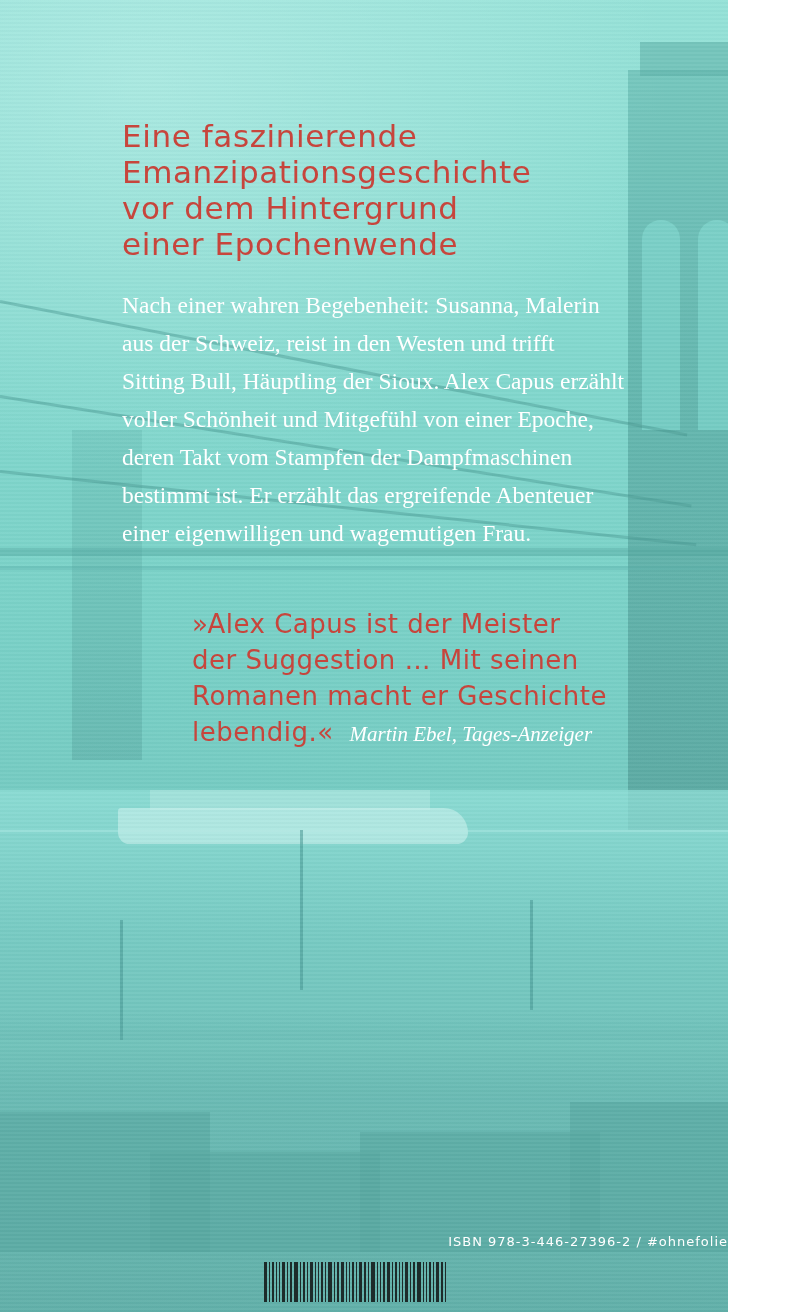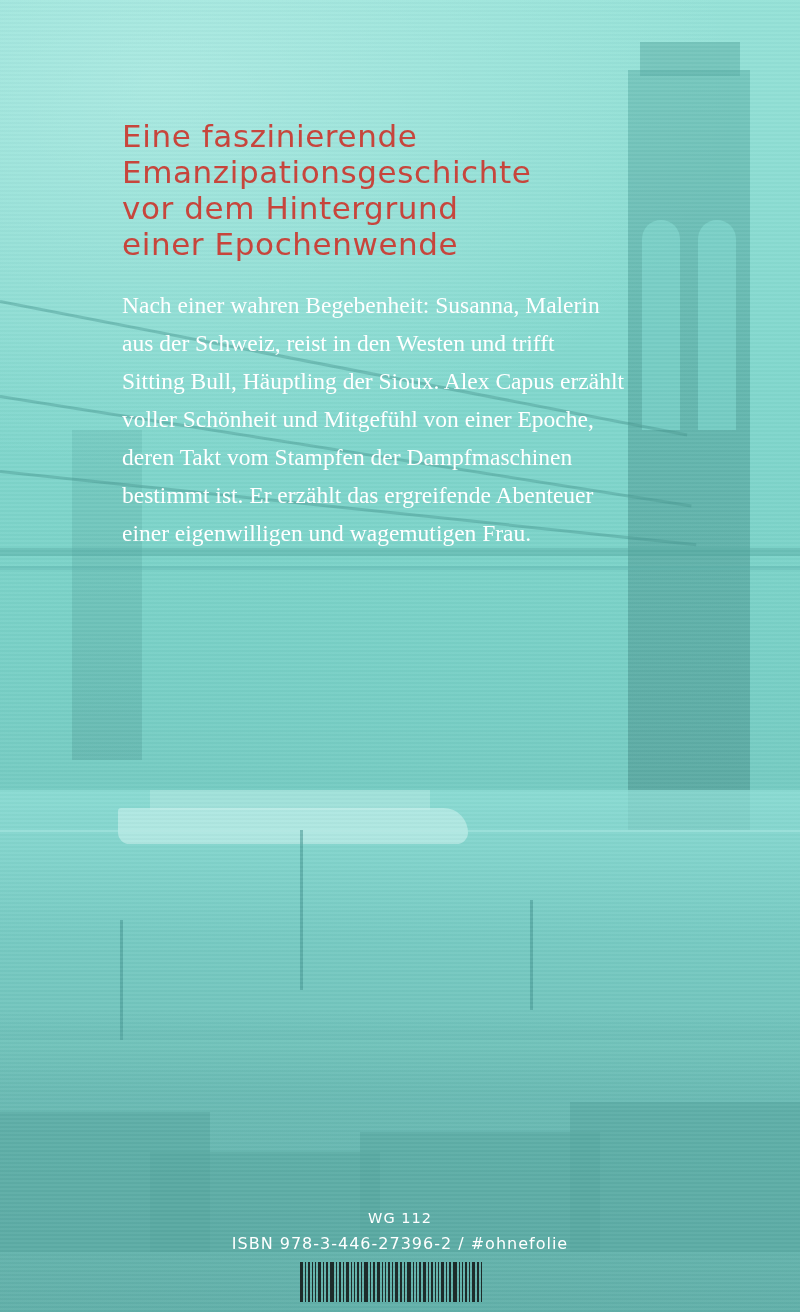--- a/index.html
+++ b/index.html
@@ -5,21 +5,21 @@
   html, body {
     margin: 0;
     padding: 0;
     background: #ffffff;
   }
   body {
     font-family: "Liberation Sans", sans-serif;
   }
   .page {
     position: relative;
-    width: 800px;
+    width: 728px;
     height: 1312px;
     overflow: hidden;
     background: #7fd8ce;
     text-decoration: underline;
   }
 
   
   .photo {
     position: absolute;
     inset: 0;
@@ -201,24 +201,24 @@
     left: 0; right: 0; top: 1210px;
     text-align: center;
     color: #ffffff;
     font-family: "DejaVu Sans", sans-serif;
     font-size: 14.5px;
     letter-spacing: 1px;
   }
   .isbn-line {
     position: absolute;
     left: 0; right: 0; top: 1234px;
-    text-align: center;
+    text-align: right;
     color: #ffffff;
     font-family: "DejaVu Sans", sans-serif;
-    font-size: 16px;
+    font-size: 13px;
     letter-spacing: 1px;
   }
   .barcode {
     position: absolute;
     left: 50%;
     transform: translateX(-50%);
     top: 1262px;
     width: 200px;
     height: 40px;
     display: flex;
@@ -277,23 +277,28 @@
 einer Epochenwende</div>
 
     <div class="blurb">Nach einer wahren Begebenheit: Susanna, Malerin
 aus der Schweiz, reist in den Westen und trifft
 Sitting Bull, Häuptling der Sioux. Alex Capus erzählt
 voller Schönheit und Mitgefühl von einer Epoche,
 deren Takt vom Stampfen der Dampfmaschinen
 bestimmt ist. Er erzählt das ergreifende Abenteuer
 einer eigenwilligen und wagemutigen Frau.</div>
 
-
-
-    <div class="wg">WG 112</div>
+    <div class="quote">
+      <span>»Alex Capus ist der Meister
+der Suggestion … Mit seinen
+Romanen macht er Geschichte
+lebendig.«</span><span class="quote-source">Martin Ebel, Tages-Anzeiger</span>
+    </div>
+
+
 
     <div class="isbn-line">ISBN 978-3-446-27396-2 / #ohnefolie</div>
 
     <div class="barcode">
         <span style="width: 3px;"></span>
         <span style="width: 1px;"></span>
         <span style="width: 2px;"></span>
         <span style="width: 1px;"></span>
         <span style="width: 1px;"></span>
         <span style="width: 3px;"></span>

